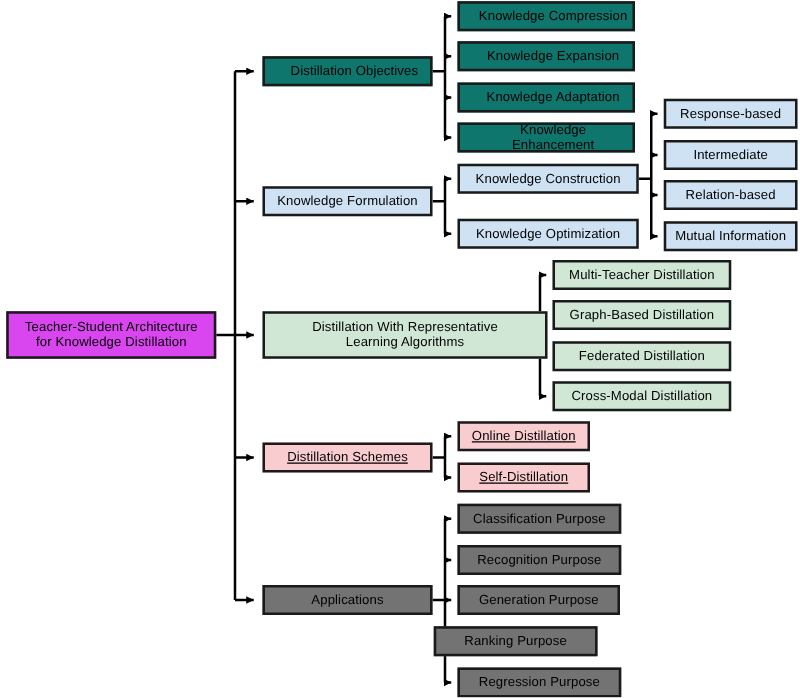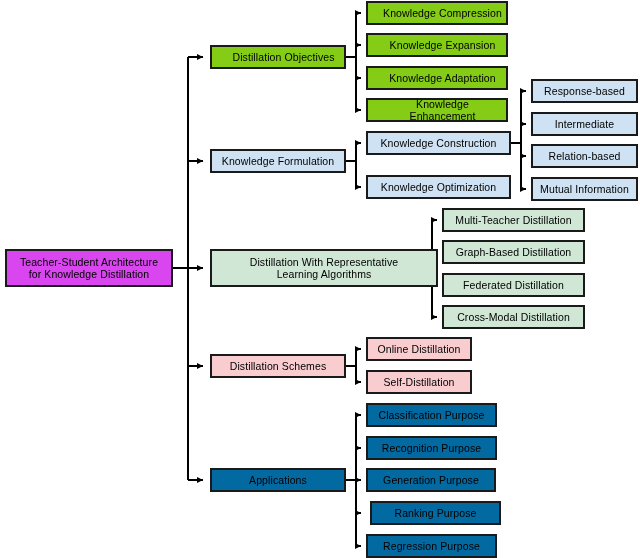--- a/index.html
+++ b/index.html
@@ -33,25 +33,25 @@
     justify-content: center;
     text-align: center;
     font-size: 10.5px;
     line-height: 12.5px;
     color: #000000;
     letter-spacing: 0.1px;
     padding: 0 3px;
     z-index: 2;
   }
   .node-root     { background: #d946ef; }
-  .node-orange   { background: #84cc16; padding-left: 14px; }
+  .node-orange   { background: #0f766e; padding-left: 14px; }
   .node-blue     { background: #cfe2f3; }
   .node-green    { background: #cfe7d4; }
-  .node-pink     { background: #f9ccd0; }
-  .node-yellow   { background: #0369a1; }
+  .node-pink     { background: #f9ccd0; text-decoration: underline; }
+  .node-yellow   { background: #737373; }
 </style>
 </head>
 <body>
 
 <div id="diagram">
 
   <svg id="edge-layer" viewBox="0 0 640 558">
     <defs>
       <marker id="arrow" markerWidth="7" markerHeight="7" refX="6" refY="3" orient="auto" markerUnits="userSpaceOnUse">
         <path d="M0,0 L6,3 L0,6 z" fill="#000000"></path>
@@ -148,16 +148,16 @@
   <div class="node node-green" style="left:442px; top:240px; width:143px; height:24px;">Graph-Based Distillation</div>
   <div class="node node-green" style="left:442px; top:273px; width:143px; height:24px;">Federated Distillation</div>
   <div class="node node-green" style="left:442px; top:305px; width:143px; height:24px;">Cross-Modal Distillation</div>
 
   <div class="node node-pink" style="left:366px; top:337px; width:106px; height:24px;">Online Distillation</div>
   <div class="node node-pink" style="left:366px; top:370px; width:106px; height:24px;">Self-Distillation</div>
 
   <div class="node node-yellow" style="left:366px; top:403px; width:131px; height:24px;">Classification Purpose</div>
   <div class="node node-yellow" style="left:366px; top:436px; width:131px; height:24px;">Recognition Purpose</div>
   <div class="node node-yellow" style="left:366px; top:468px; width:130px; height:24px;">Generation Purpose</div>
-  <div class="node node-yellow" style="left:370px; top:501px; width:131px; height:24px;">Ranking Purpose</div>
+  <div class="node node-yellow" style="left:347px; top:501px; width:131px; height:24px;">Ranking Purpose</div>
   <div class="node node-yellow" style="left:366px; top:534px; width:131px; height:24px;">Regression Purpose</div>
 
 </div>
 
 </body></html>

